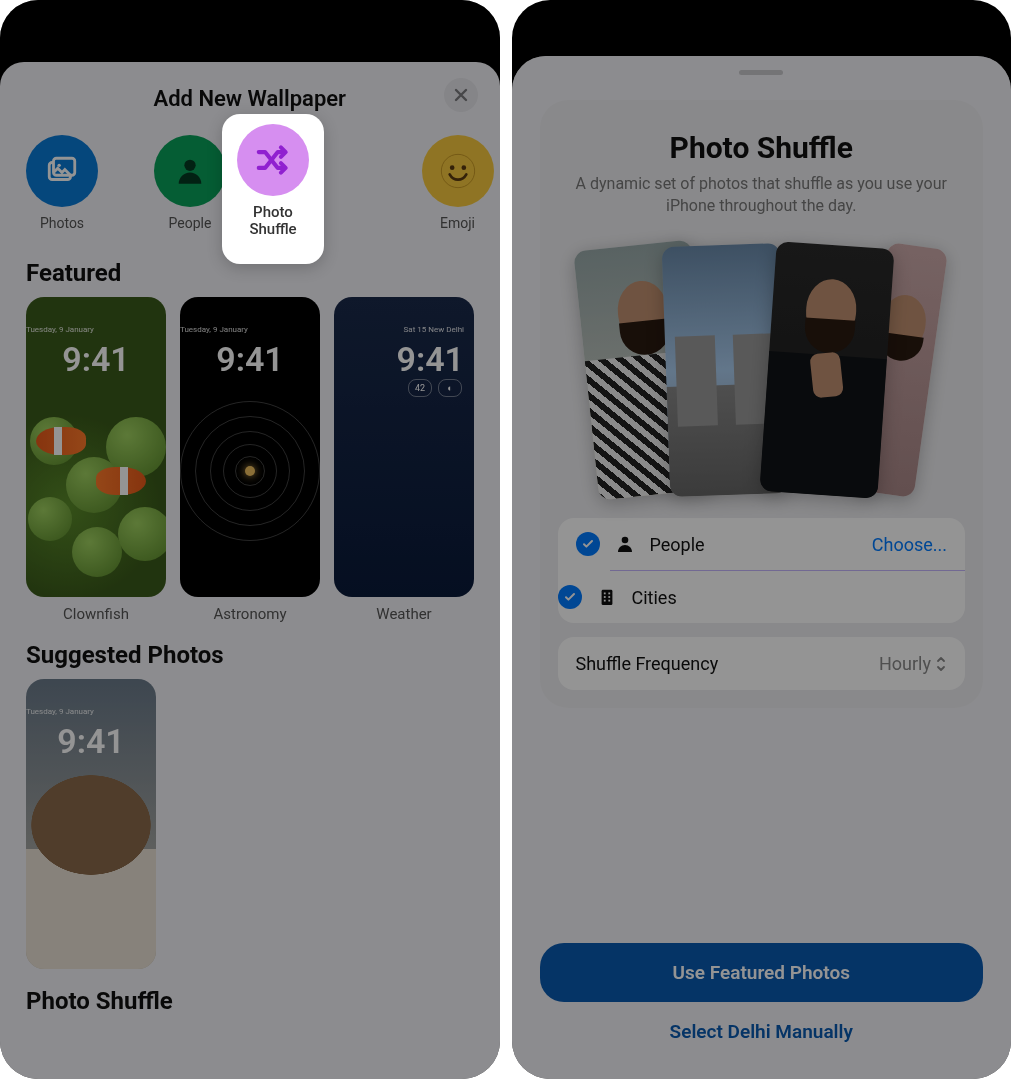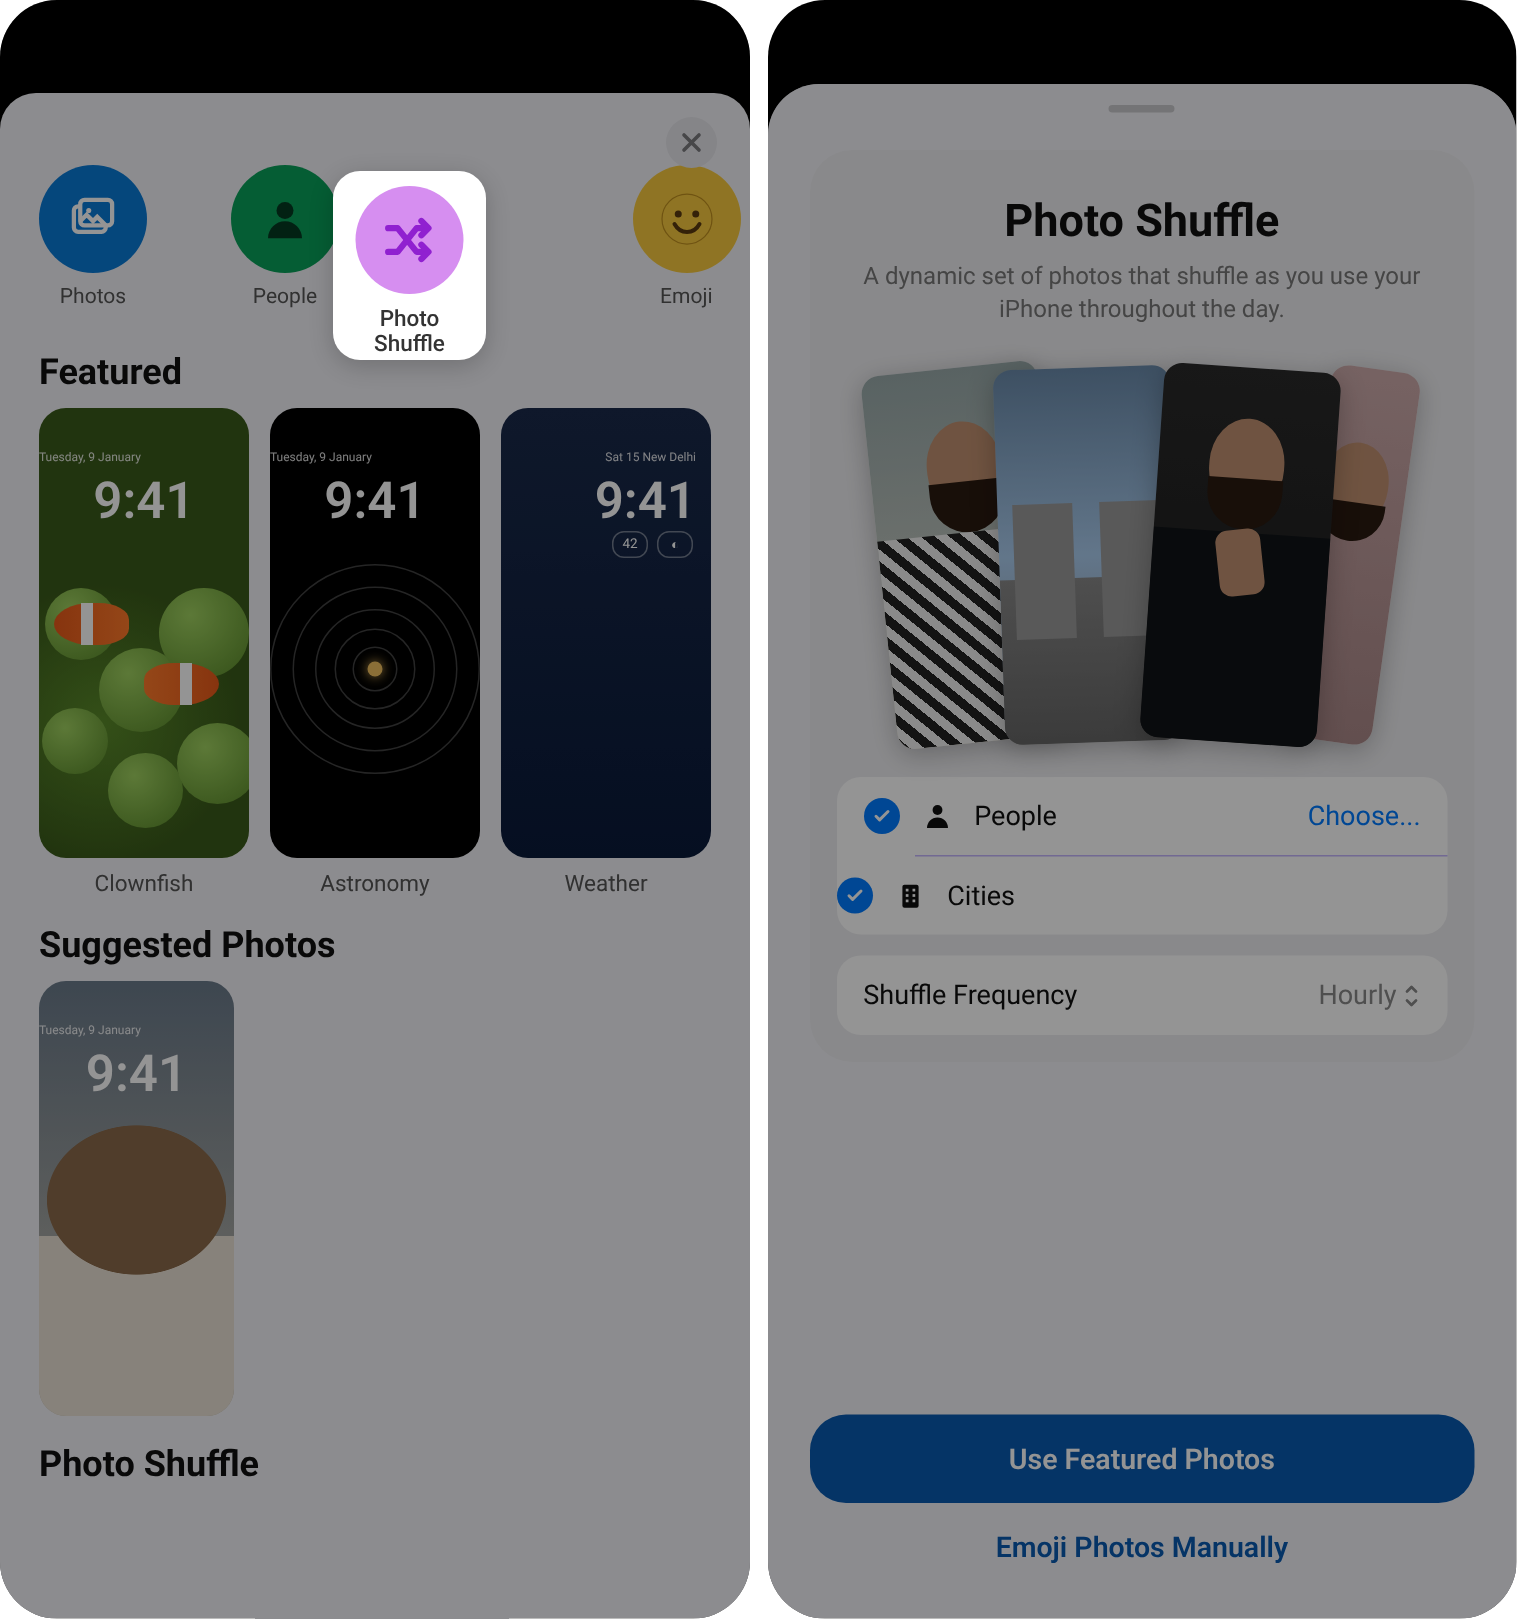--- a/index.html
+++ b/index.html
@@ -16,21 +16,21 @@
   .cat-row { display: flex; gap: 56px; padding: 24px 26px 10px 26px; overflow: hidden; }
   .cat { display: flex; flex-direction: column; align-items: center; gap: 8px; flex-shrink: 0; }
   .cat-circle { width: 72px; height: 72px; border-radius: 50%; display: flex; align-items: center; justify-content: center; }
   .cat-label { font-size: 14px; color: #555; text-align: center; line-height: 1.15; }
   .c-photos { background: #0a7ad6; }
   .c-people { background: #0aa05a; }
   .c-shuffle { background: #d68ef0; }
   .c-emoji { background: #f6c93f; }
   .c-weather { background: #0a6fd0; }
 
-  .highlight-card { position: absolute; top: 114px; left: 222px; width: 102px; height: 126px; background: #fff; border-radius: 18px; z-index: 8; display: flex; flex-direction: column; align-items: center; justify-content: flex-start; padding-top: 10px; box-shadow: 0 4px 16px rgba(0,0,0,0.2); }
+  .highlight-card { position: absolute; top: 114px; left: 222px; width: 102px; height: 150px; background: #fff; border-radius: 18px; z-index: 8; display: flex; flex-direction: column; align-items: center; justify-content: flex-start; padding-top: 10px; box-shadow: 0 4px 16px rgba(0,0,0,0.2); }
   .highlight-card .cat-circle { width: 72px; height: 72px; }
   .highlight-card .cat-label { margin-top: 8px; font-size: 15px; font-weight: 500; color: #333; }
 
   .section-h { font-size: 24px; font-weight: 700; color: #111; padding: 18px 26px 10px 26px; }
   .featured-row { display: flex; gap: 14px; padding: 0 26px; }
   .feat { display: flex; flex-direction: column; align-items: center; gap: 8px; }
   .feat-card { width: 140px; height: 300px; border-radius: 18px; position: relative; overflow: hidden; }
   .feat-time { position: absolute; top: 42px; left: 0; right: 0; text-align: center; color: #fff; font-size: 34px; font-weight: 600; }
   .feat-date { position: absolute; top: 28px; left:0; right:0; text-align:left; color: rgba(255,255,255,0.85); font-size: 8px; }
   .feat-label { font-size: 15px; color: #555; }
@@ -92,20 +92,21 @@
   .btn-primary { background:#0a5ab0; color:#fff; font-size:19px; font-weight:600; text-align:center; padding:18px; border-radius:24px; }
   .btn-link { color:#0a5ab0; font-size:19px; font-weight:600; text-align:center; padding:18px; }
 
   svg { display:block; }
 </style>
 </head>
 <body>
 
 <div class="phone">
   <div class="sheet-l">
+    <div class="sheet-title">Add New Wallpaper</div>
 
     <div class="cat-row">
       <div class="cat">
         <div class="cat-circle c-photos">
           <svg viewBox="0 0 24 24" width="34" height="34" fill="none" stroke="#fff" stroke-width="2">
               <rect x="3" y="6" width="15" height="12" rx="2"></rect>
               <rect x="6" y="3" width="15" height="12" rx="2" fill="#0a7ad6"></rect>
               <circle cx="10" cy="8" r="1.2" fill="#fff" stroke="none"></circle>
               <path d="M6 13l3-3 3 3 2-2 4 4"></path>
             </svg>
@@ -303,17 +304,17 @@
           <svg width="12" height="18" viewBox="0 0 12 18">
               <path d="M3 6l3-3 3 3M3 12l3 3 3-3" fill="none" stroke="#888" stroke-width="1.8" stroke-linecap="round" stroke-linejoin="round"></path>
             </svg>
         </div>
       </div>
     </div>
   </div>
 
   <div class="bottom-btns">
     <div class="btn-primary">Use Featured Photos</div>
-    <div class="btn-link">Emoji Photos Manually</div>
+    <div class="btn-link">Select Delhi Manually</div>
   </div>
 
   <div class="dim-r"></div>
 </div>
 
 </body></html>

